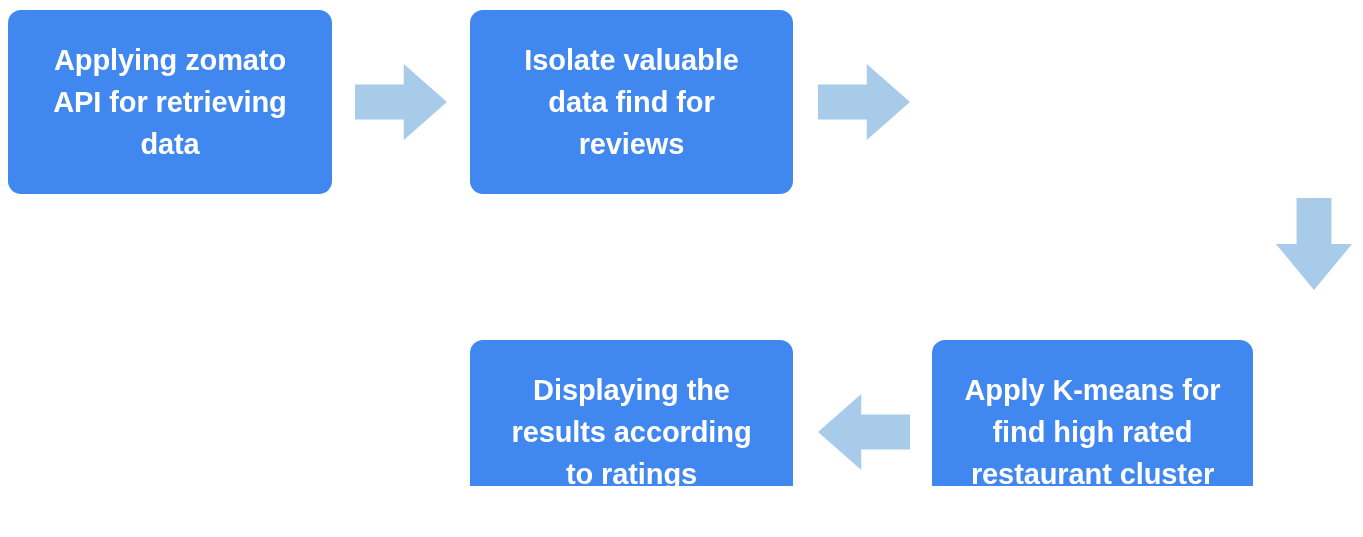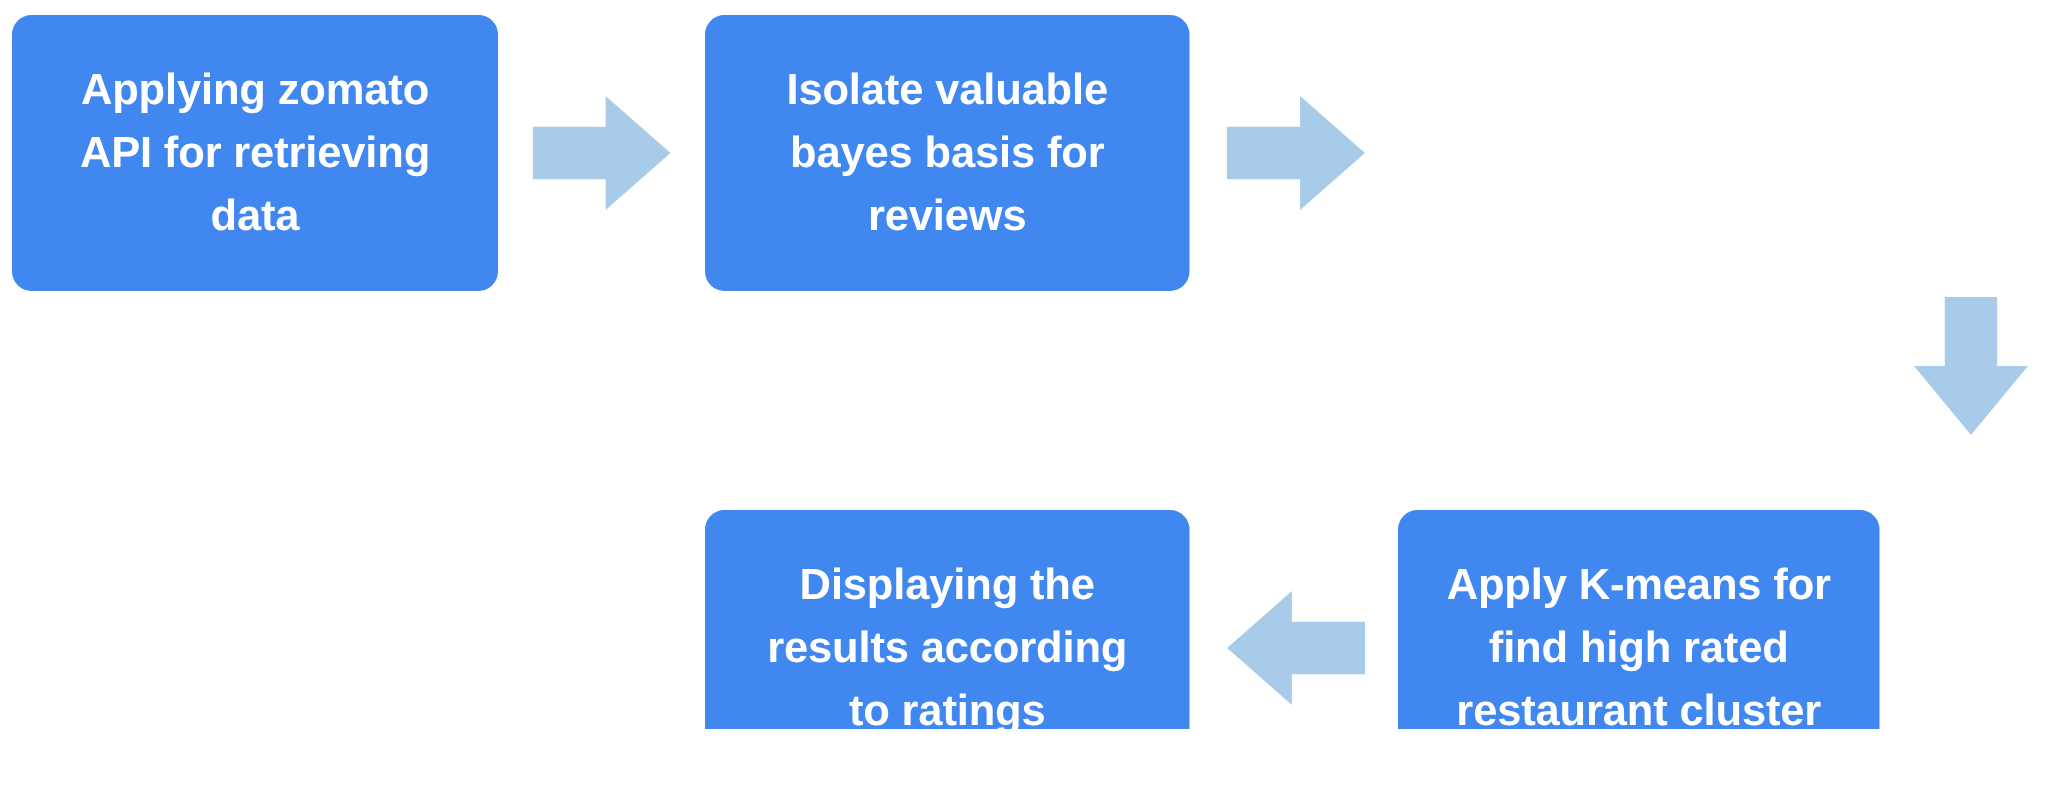--- a/index.html
+++ b/index.html
@@ -70,21 +70,21 @@
   <div class="node" style="left:8px; top:10px; width:324px; height:184px;">
     <span class="node-label">Applying zomato
 API for retrieving
 data</span>
   </div>
 
   <div class="arrow arrow-right" style="left:355px; top:64px; width:92px; height:76px;"></div>
 
   <div class="node" style="left:470px; top:10px; width:323px; height:184px;">
     <span class="node-label">Isolate valuable
-bayes basis for
+data find for
 reviews</span>
   </div>
 
   <div class="arrow arrow-right" style="left:818px; top:64px; width:92px; height:76px;"></div>
 
 
   <div class="arrow arrow-down" style="left:1276px; top:198px; width:76px; height:92px;"></div>
 
   <div class="node" style="left:932px; top:340px; width:321px; height:184px;">
     <span class="node-label">Apply K-means for

